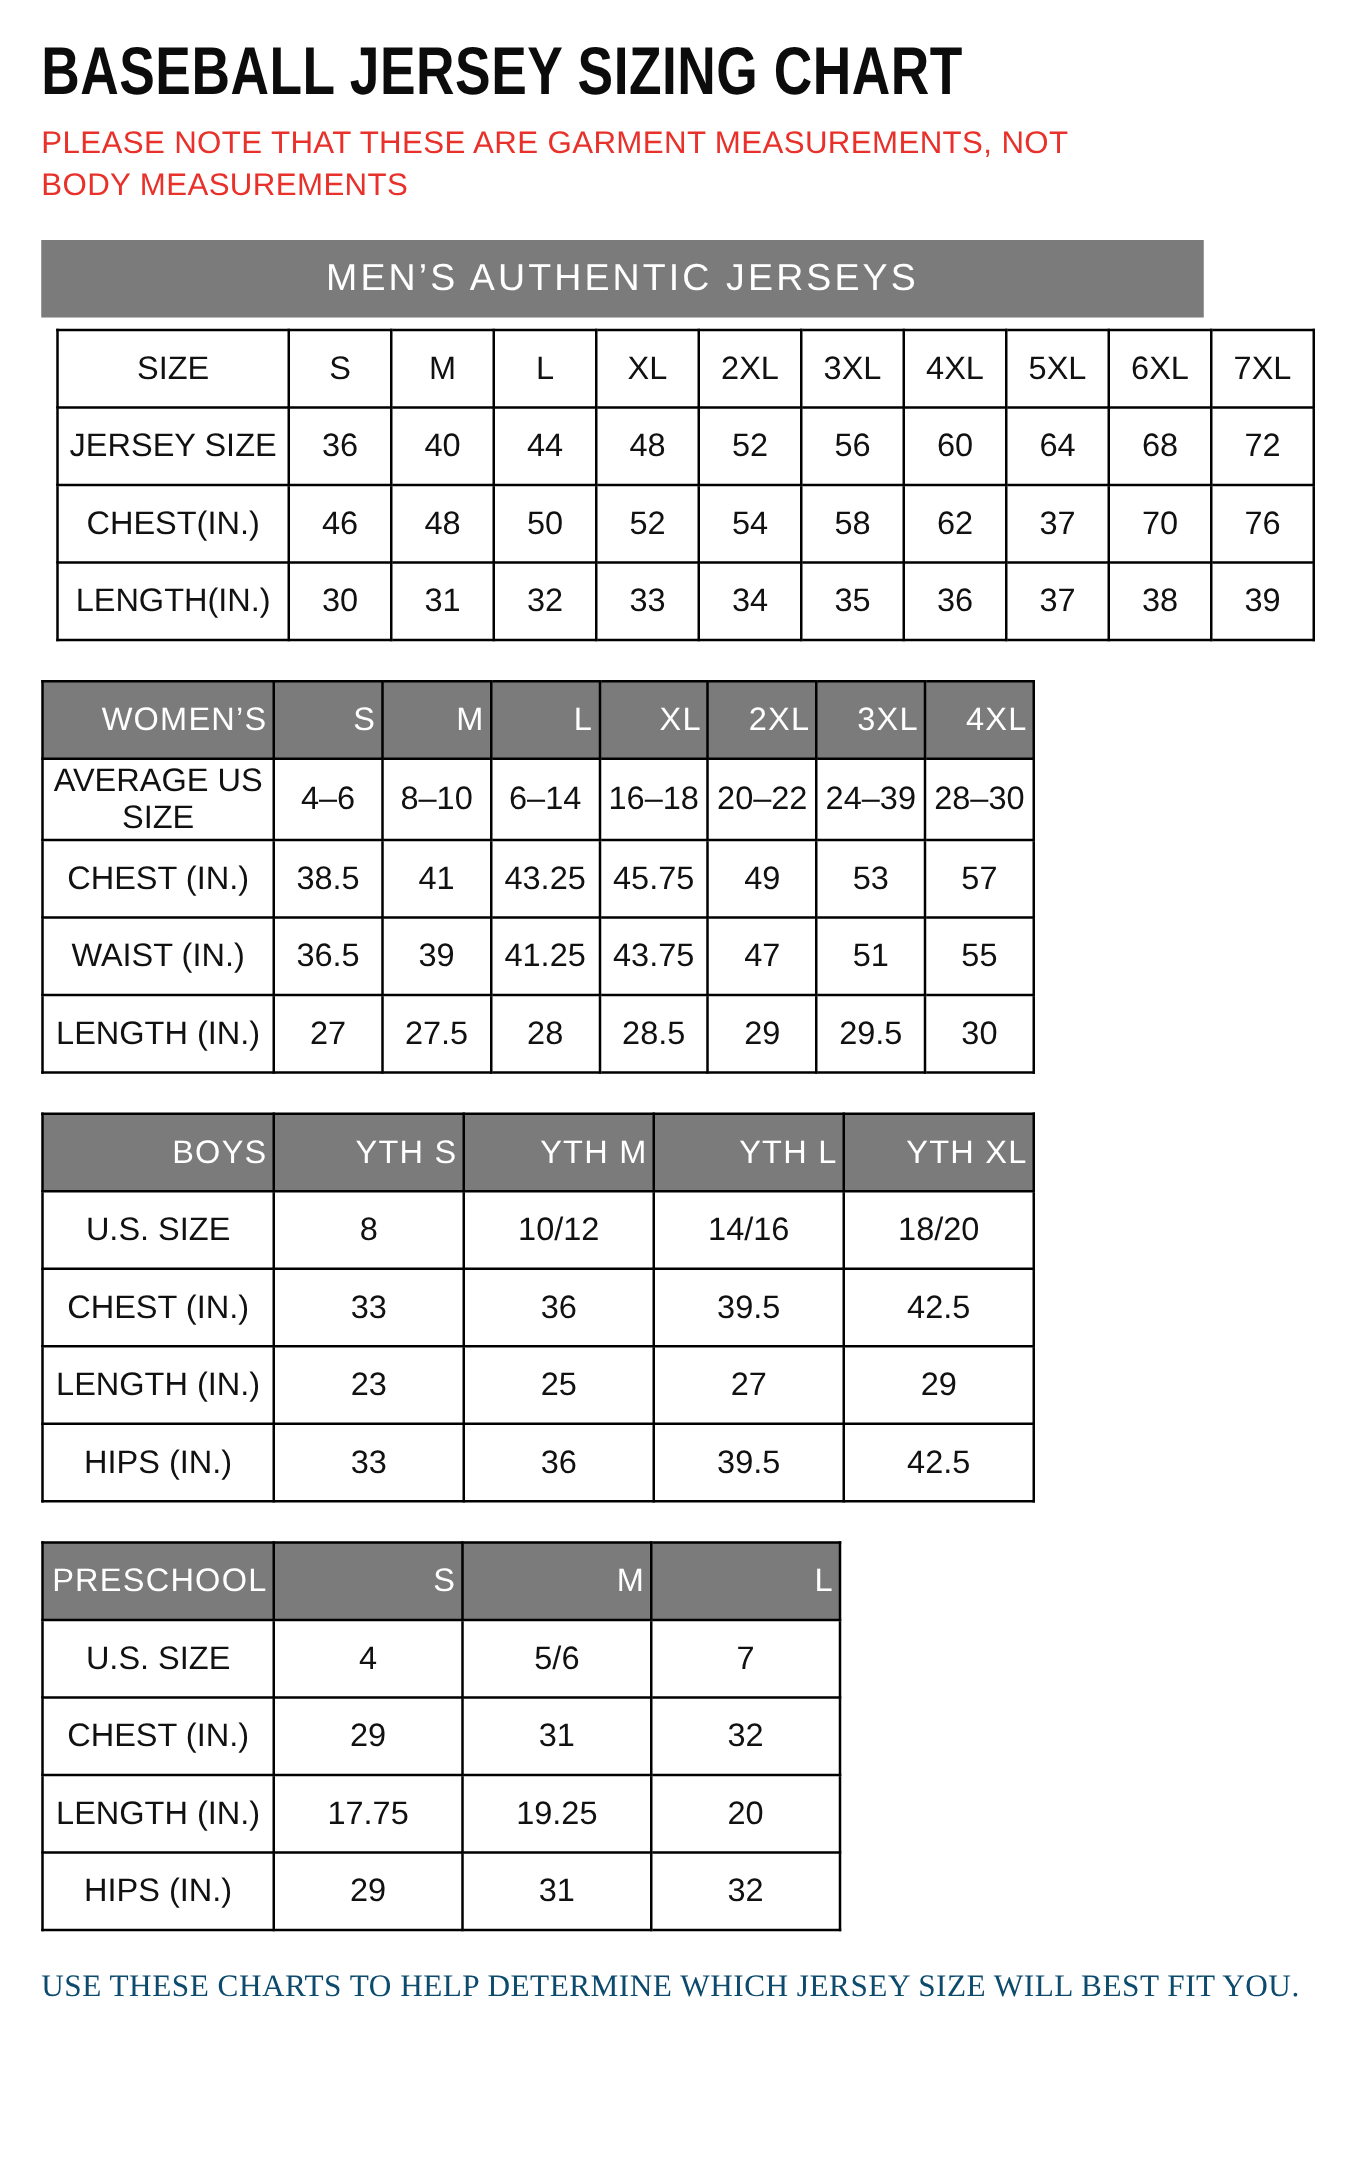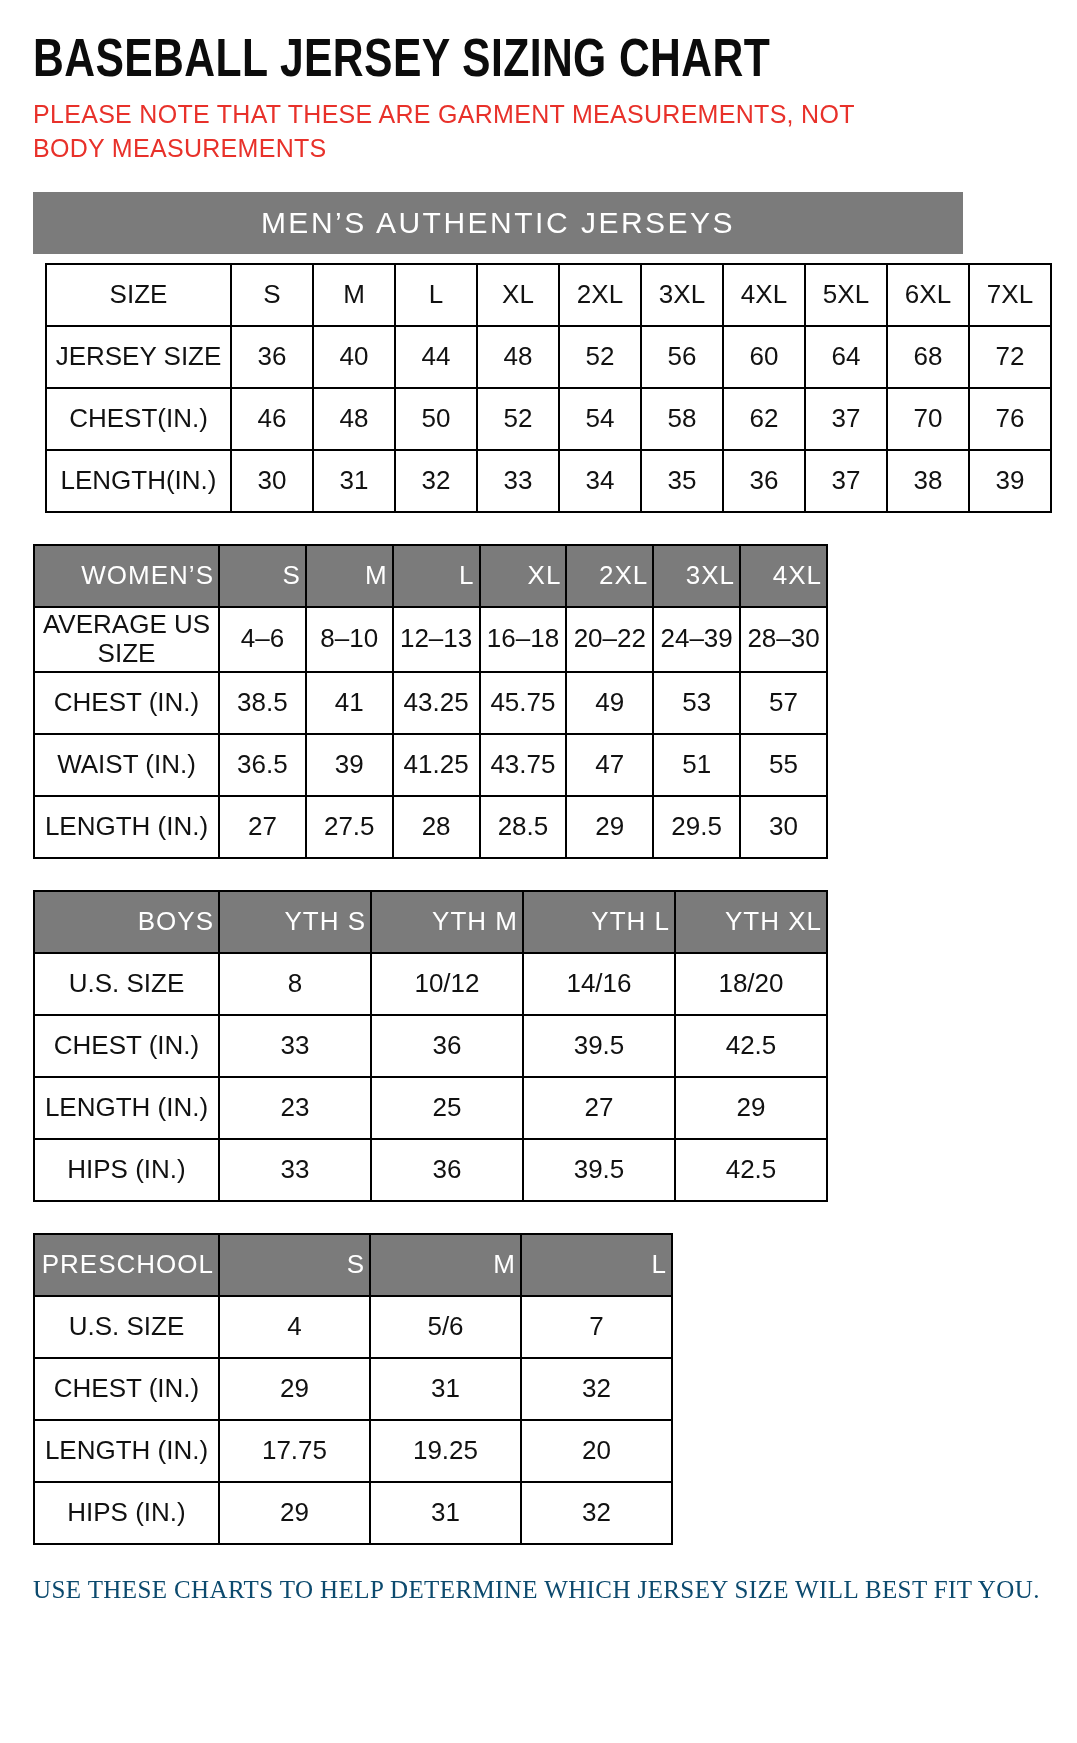--- a/index.html
+++ b/index.html
@@ -163,21 +163,21 @@
             <th>L</th>
             <th>XL</th>
             <th>2XL</th>
             <th>3XL</th>
             <th>4XL</th>
           </tr>
           <tr>
             <td class="label-cell">AVERAGE US SIZE</td>
             <td>4–6</td>
             <td>8–10</td>
-            <td>12–13</td>
+            <td>6–14</td>
             <td>16–18</td>
             <td>20–22</td>
             <td>24–39</td>
             <td>28–30</td>
           </tr>
           <tr>
             <td class="label-cell">CHEST (IN.)</td>
             <td>38.5</td>
             <td>41</td>
             <td>43.25</td>

